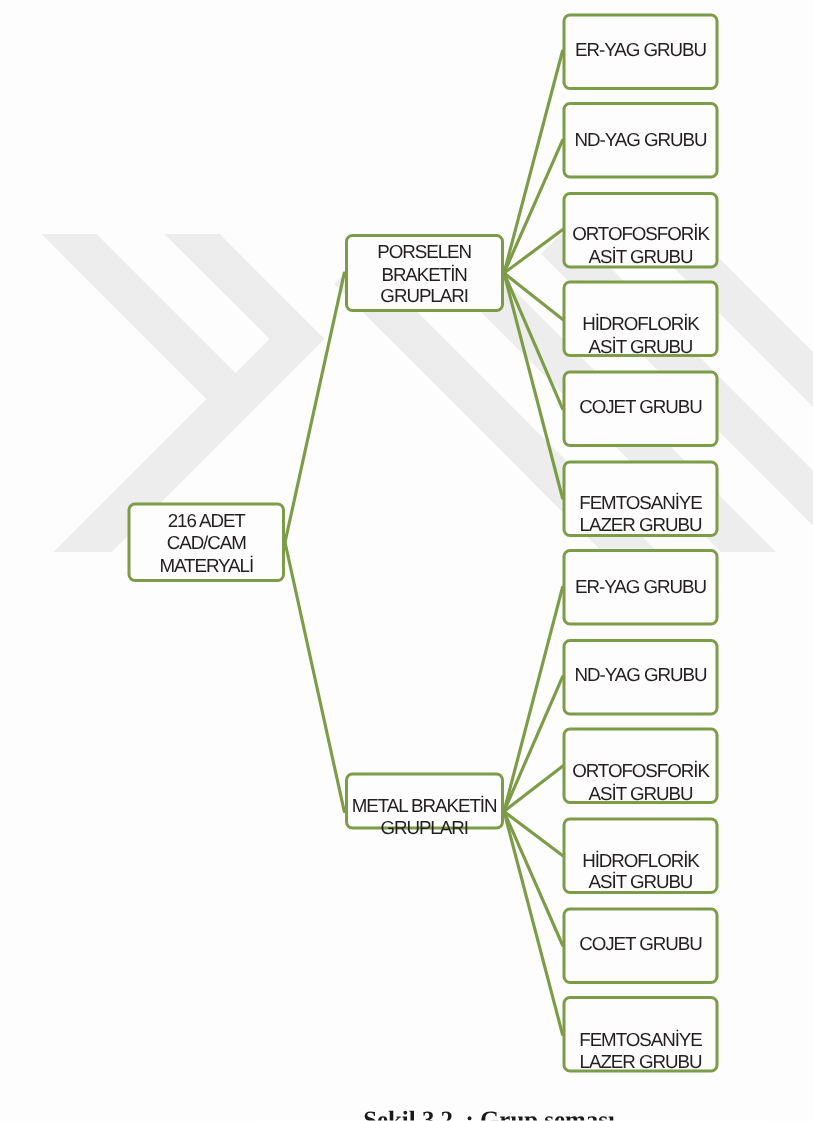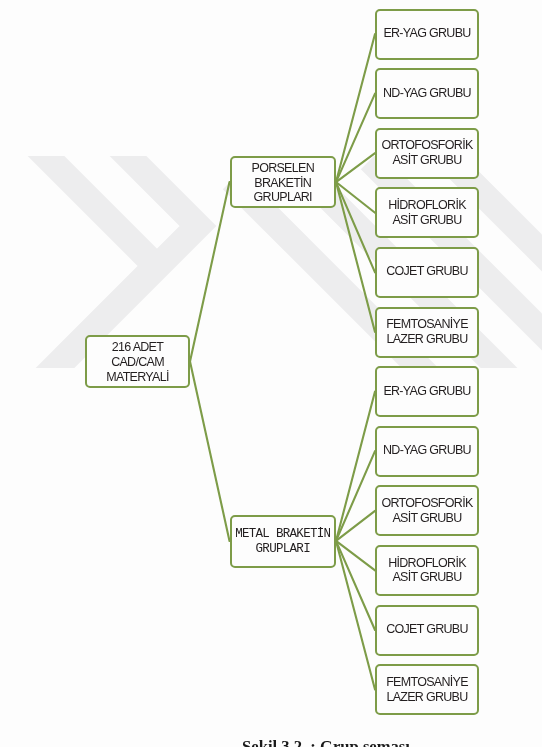--- a/index.html
+++ b/index.html
@@ -49,21 +49,21 @@
     width: 652px;
     text-align: center;
     font-family: "Liberation Serif", serif;
     font-size: 16.6px;
     font-weight: bold;
     color: #1a1a1a;
     white-space: nowrap;
   }
   .nlabel { display: block; white-space: nowrap; position: relative; top: 1px; }
   .node.l1 .nlabel { top: -0.6px; }
-  .node.l2 .nlabel { top: 0; }
+  .node.l2 .nlabel { top: 11px; }
 </style>
 </head>
 <body>
 
 <div id="page">
   <svg id="watermark" viewBox="0 0 542 747">
     <defs>
         <clipPath id="wmclip">
           <rect x="0" y="156" width="542" height="212"></rect>
         </clipPath>
@@ -111,21 +111,21 @@
       </div>
       <div class="node l2" style="left: 375px; top: 187.3px; width: 104px; height: 51px;">
         <span class="nlabel">HİDROFLORİK<br>ASİT GRUBU</span>
       </div>
       <div class="node l1" style="left: 375px; top: 246.9px; width: 104px; height: 51px;">
         <span class="nlabel">COJET GRUBU</span>
       </div>
       <div class="node l2" style="left: 375px; top: 306.5px; width: 104px; height: 51px;">
         <span class="nlabel">FEMTOSANİYE<br>LAZER GRUBU</span>
       </div>
-      <div class="node l2" style="left: 229.5px; top: 515.2px; width: 106.5px; height: 53px; font-family: Liberation Mono, monospace;">
+      <div class="node l2" style="left: 229.5px; top: 515.2px; width: 106.5px; height: 38px;">
         <span class="nlabel">METAL BRAKETİN<br>GRUPLARI</span>
       </div>
       <div class="node l1" style="left: 375px; top: 366.1px; width: 104px; height: 51px;">
         <span class="nlabel">ER-YAG GRUBU</span>
       </div>
       <div class="node l1" style="left: 375px; top: 425.7px; width: 104px; height: 51px;">
         <span class="nlabel">ND-YAG GRUBU</span>
       </div>
       <div class="node l2" style="left: 375px; top: 485.3px; width: 104px; height: 51px;">
         <span class="nlabel">ORTOFOSFORİK<br>ASİT GRUBU</span>

